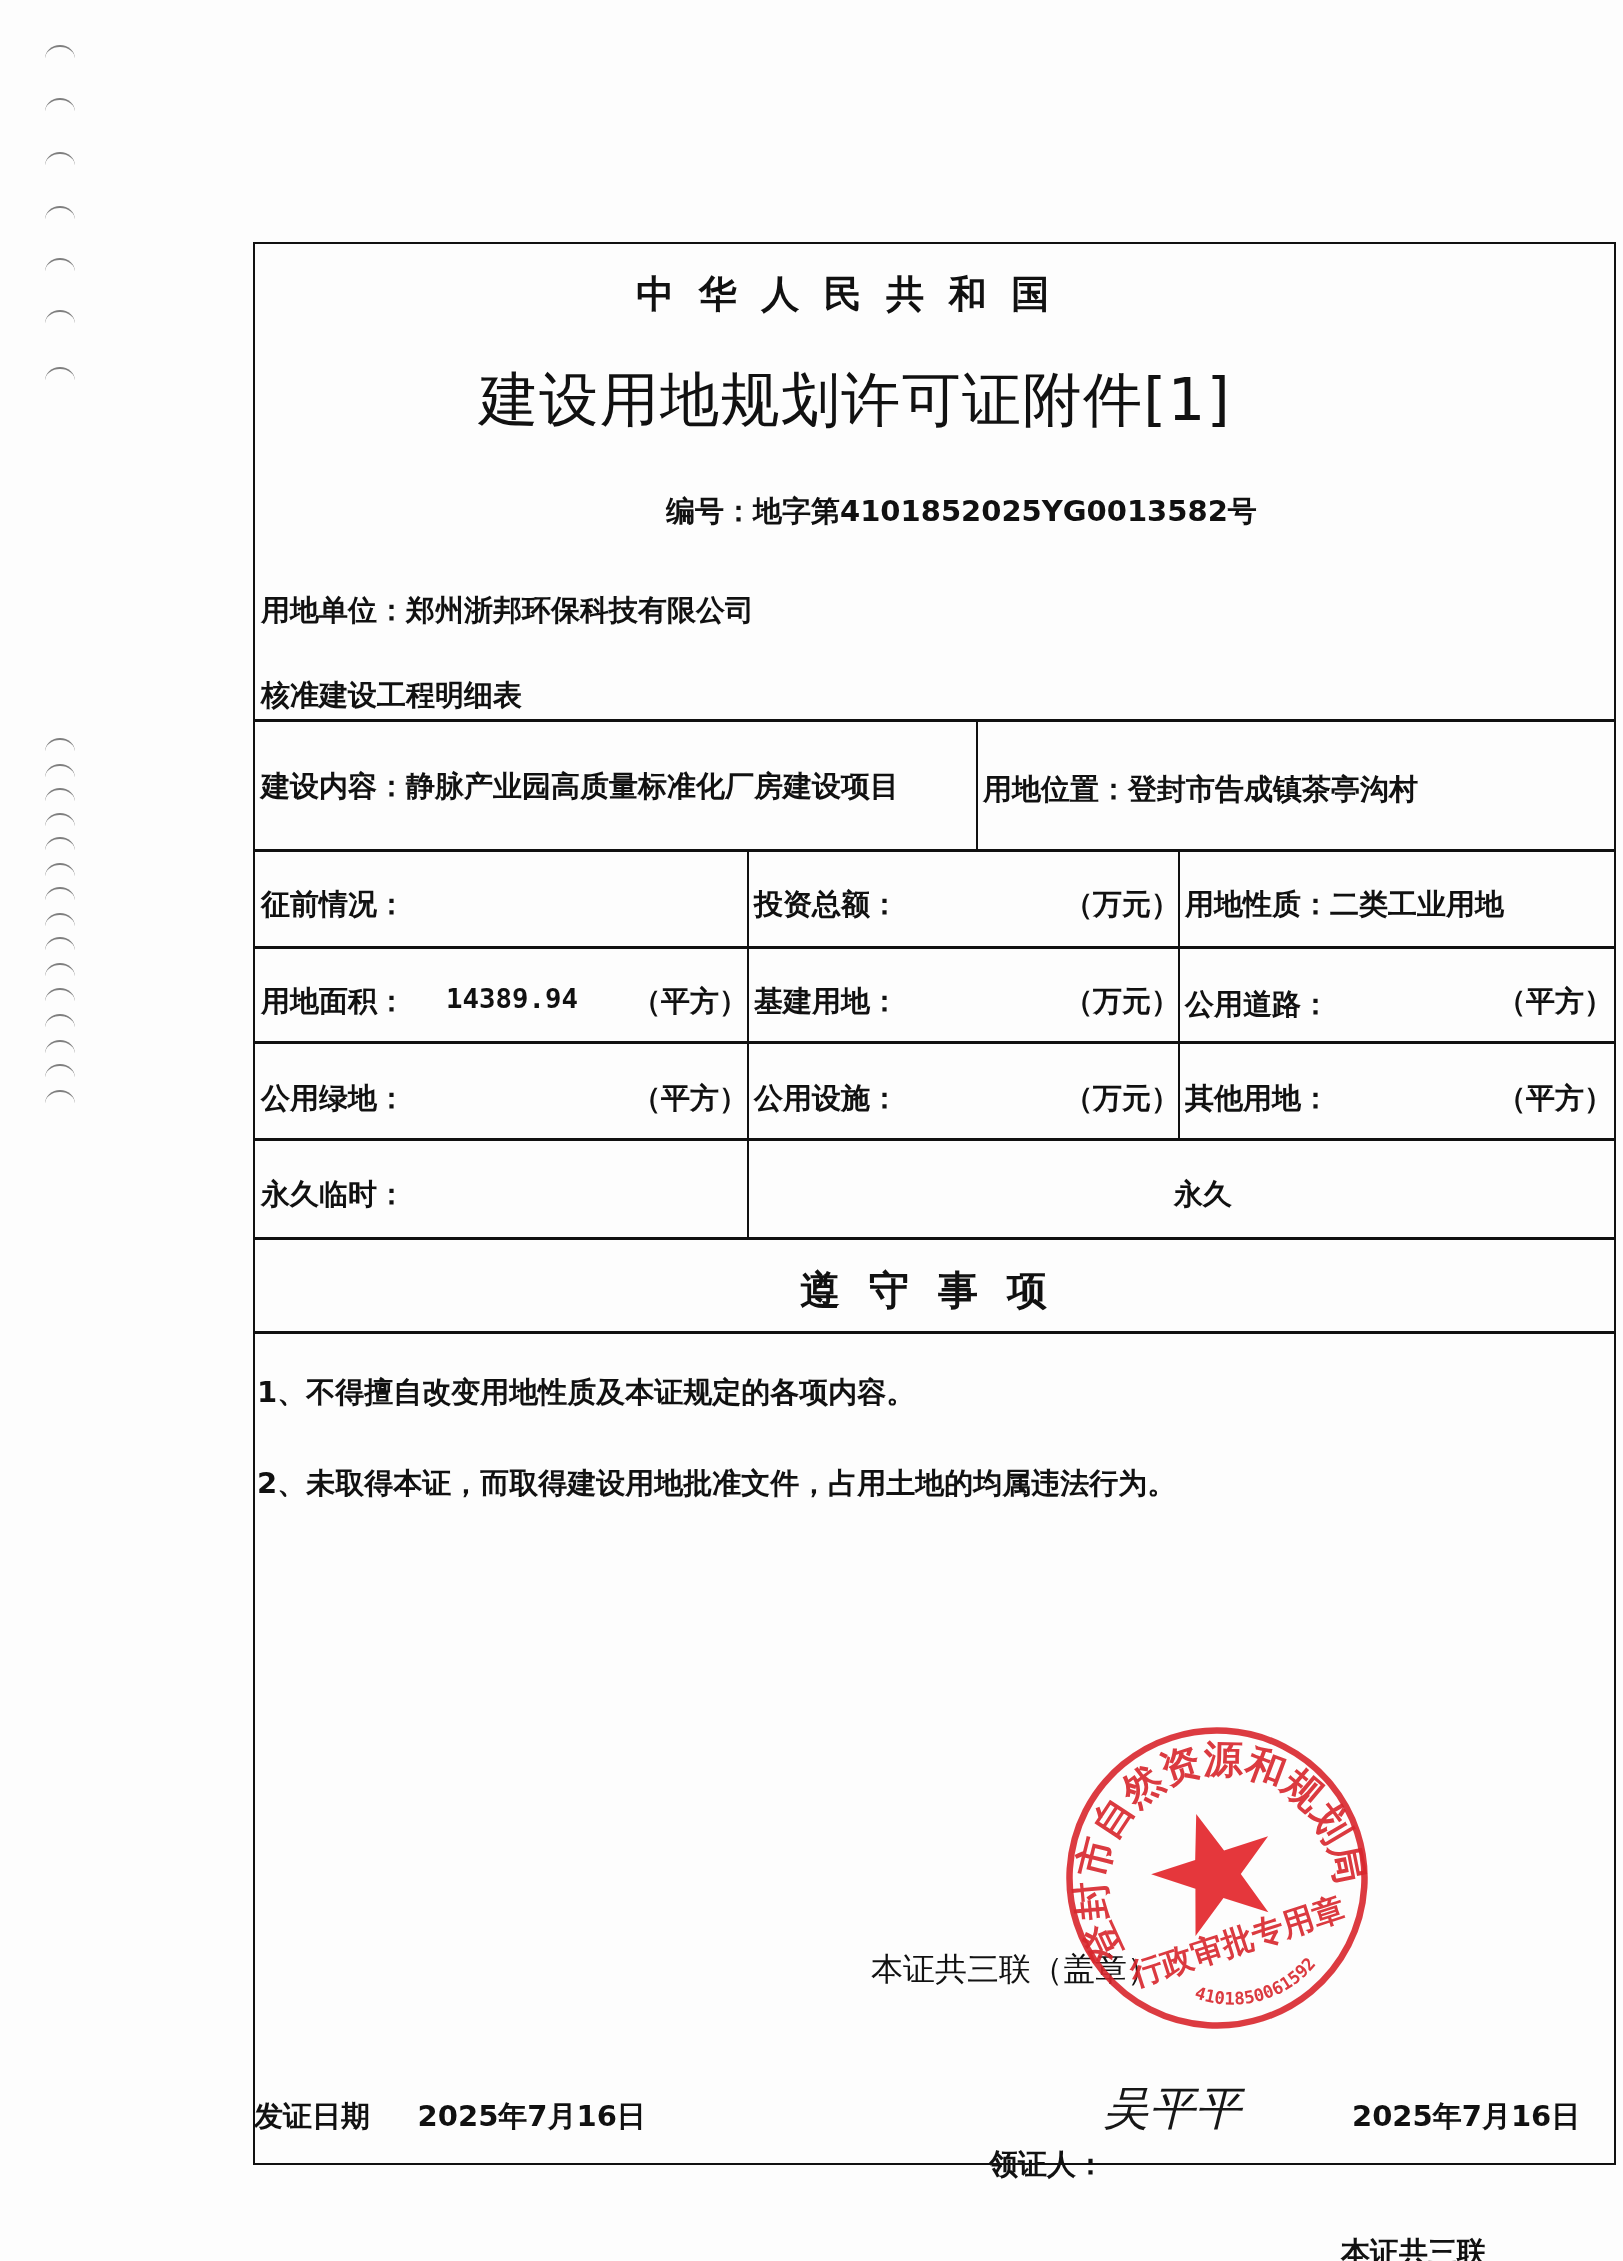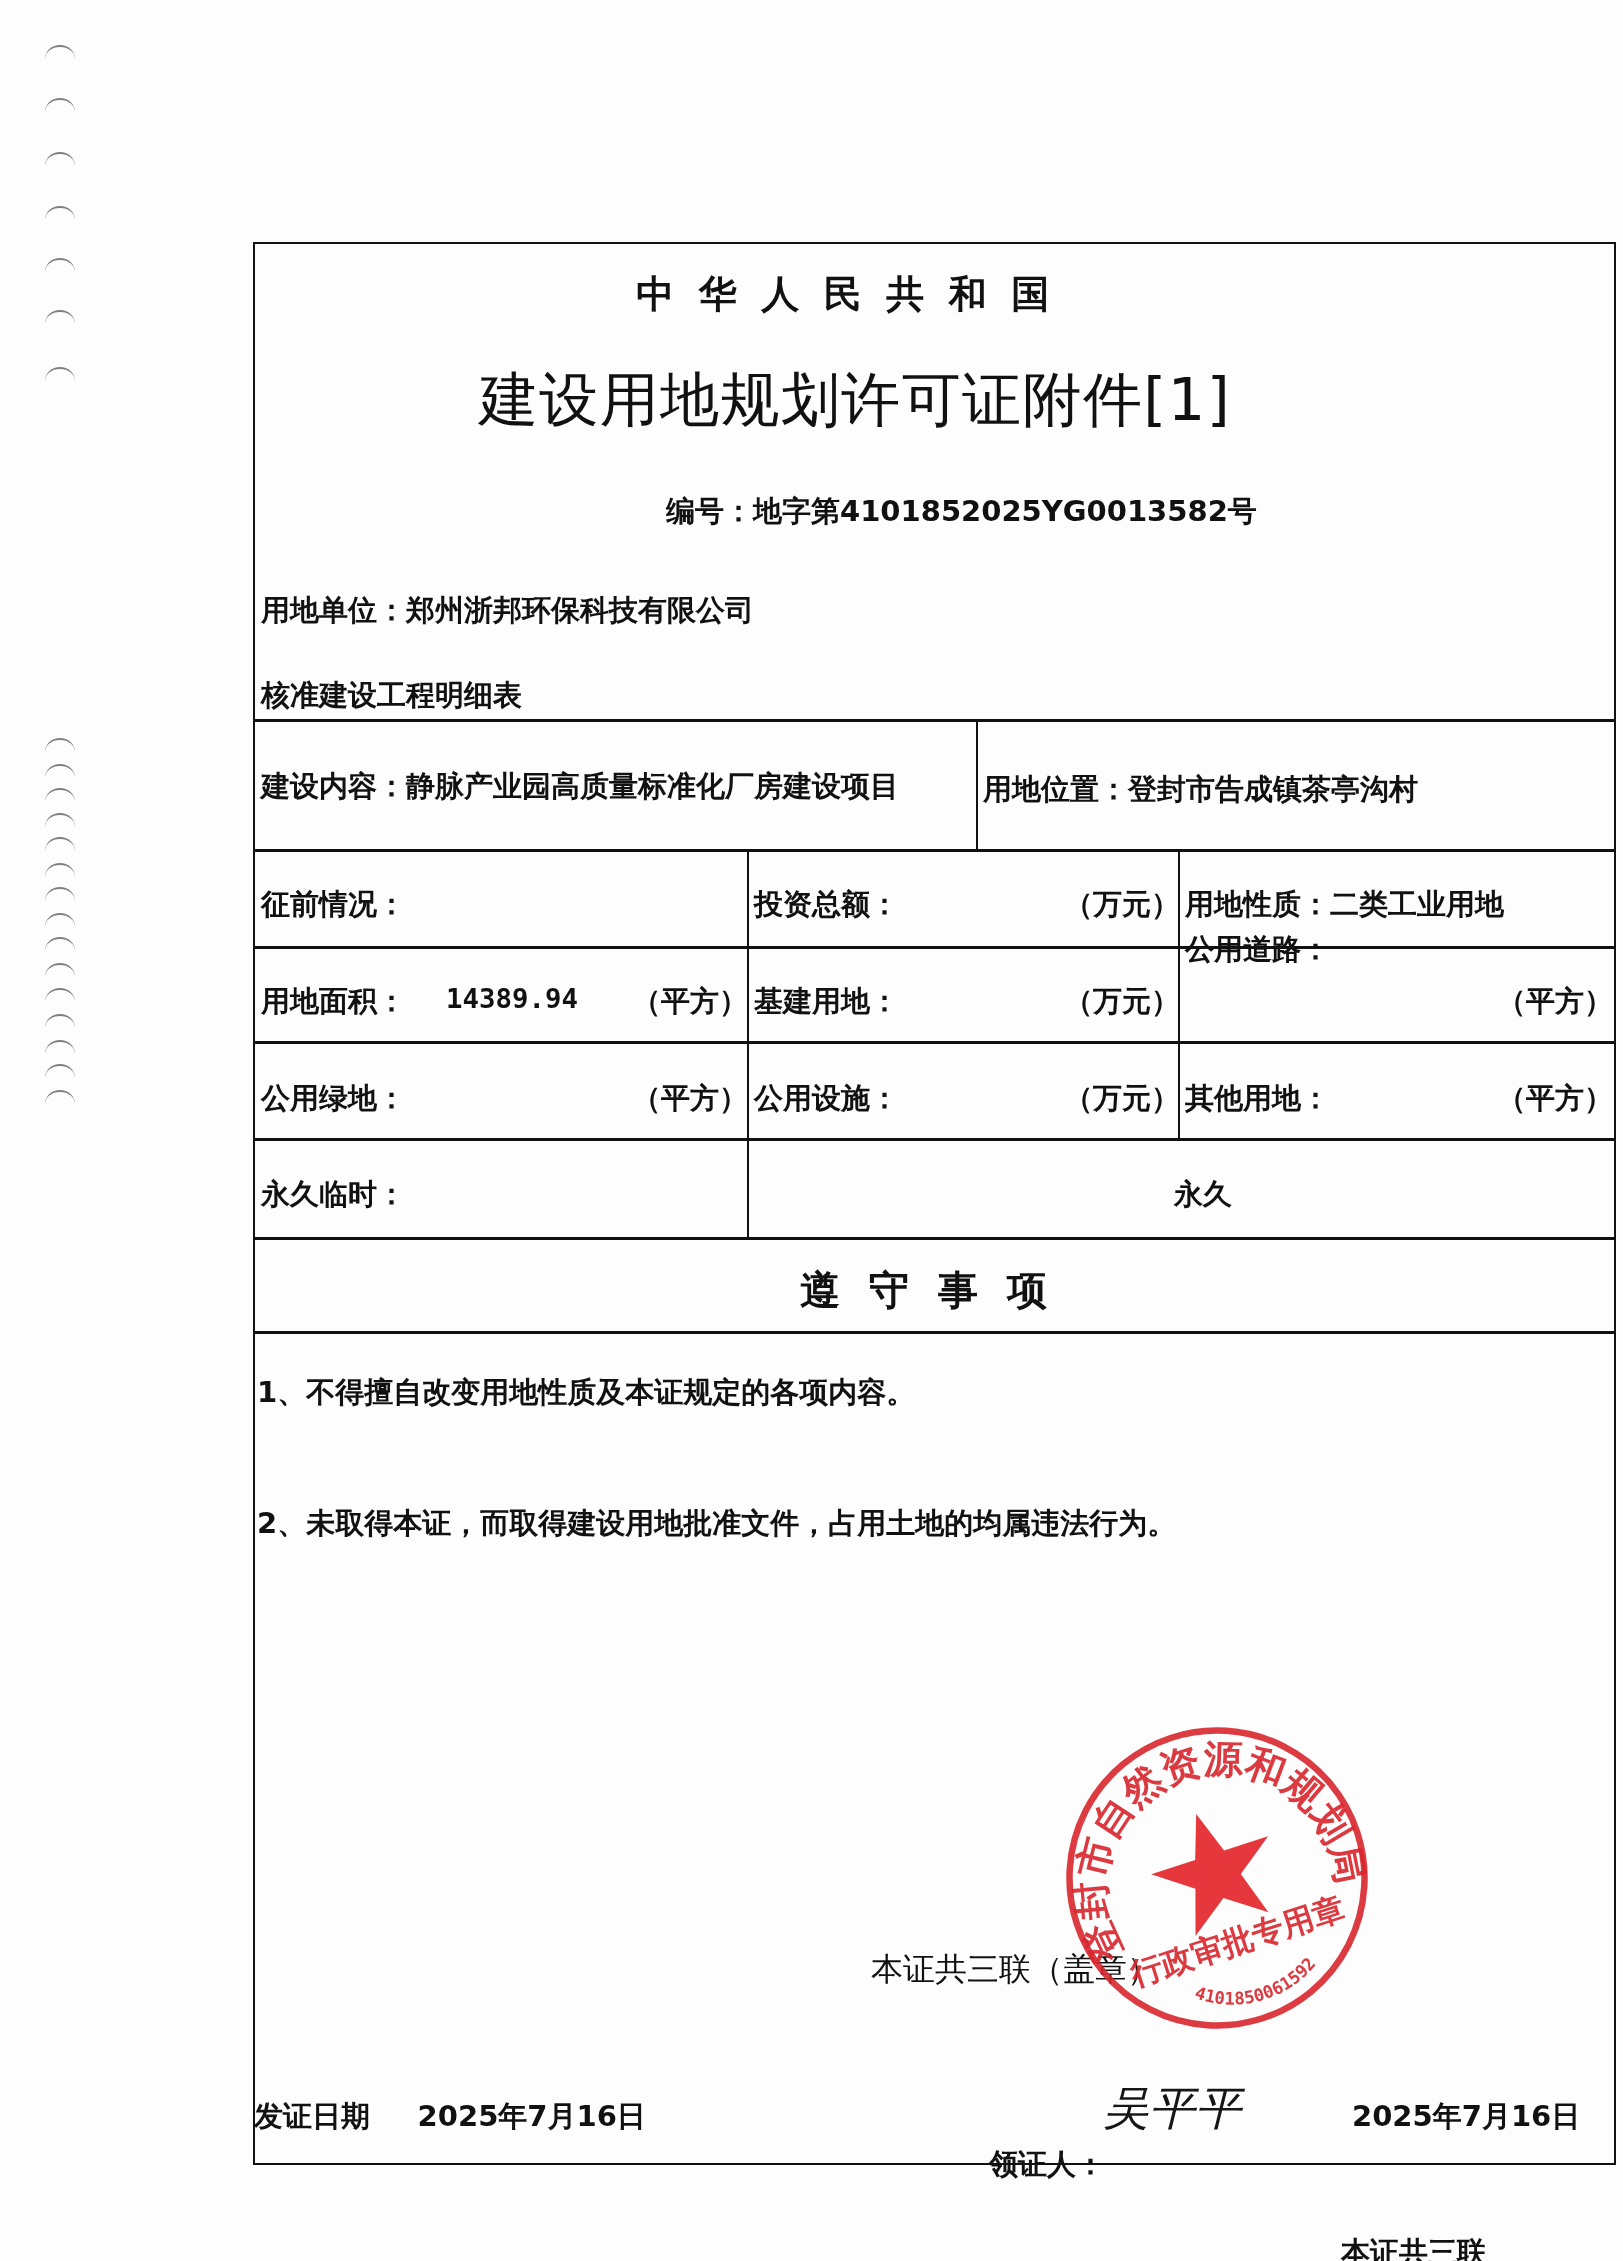--- a/index.html
+++ b/index.html
@@ -101,36 +101,36 @@
 <div class="abs unit" style="left:1064px; top:885px;">（万元）</div>
 <div class="abs lbl" style="left:1185px; top:885px;">
   <span>用地性质：</span><span>二类工业用地</span>
 </div>
 
 <div class="abs lbl" style="left:261px; top:982px;">用地面积：</div>
 <div class="abs mono" style="left:446px; top:983px;">14389.94</div>
 <div class="abs unit" style="left:632px; top:982px;">（平方）</div>
 <div class="abs lbl" style="left:754px; top:982px;">基建用地：</div>
 <div class="abs unit" style="left:1064px; top:982px;">（万元）</div>
-<div class="abs lbl" style="left:1185px; top:930px;text-align:right;">公用道路：</div>
+<div class="abs lbl" style="left:1185px; top:985px;text-align:right;">公用道路：</div>
 <div class="abs unit" style="left:1497px; top:982px;">（平方）</div>
 
 <div class="abs lbl" style="left:261px; top:1079px;">公用绿地：</div>
 <div class="abs unit" style="left:632px; top:1079px;">（平方）</div>
 <div class="abs lbl" style="left:754px; top:1079px;">公用设施：</div>
 <div class="abs unit" style="left:1064px; top:1079px;">（万元）</div>
 <div class="abs lbl" style="left:1185px; top:1079px;">其他用地：</div>
 <div class="abs unit" style="left:1497px; top:1079px;">（平方）</div>
 
 <div class="abs lbl" style="left:261px; top:1175px;">永久临时：</div>
 <div class="abs val" style="left:748px; width:866px; top:1175px; text-align:center;">永久</div>
 
 <div class="abs section-title" style="left:800px; top:1263px;">遵守事项</div>
 <div class="abs rule-item" style="left:257px; top:1373px;">1、不得擅自改变用地性质及本证规定的各项内容。</div>
-<div class="abs rule-item" style="left:257px; top:1464px;margin-top:40px;">2、未取得本证，而取得建设用地批准文件，占用土地的均属违法行为。</div>
+<div class="abs rule-item" style="left:257px; top:1464px;">2、未取得本证，而取得建设用地批准文件，占用土地的均属违法行为。</div>
 
 <div class="abs" style="left:871px; top:1948px; font-size:32px;">本证共三联（盖章）</div>
 
 <div class="stamp">
   <svg width="308" height="308" viewBox="0 0 426 426">
     <defs>
       <path id="arcTop" d="M 70 300 A 160 160 0 1 1 356 300"></path>
       <path id="arcBottom" d="M 110 340 A 150 150 0 0 0 330 350"></path>
     </defs>
     <g transform="rotate(-18 213 213)">

